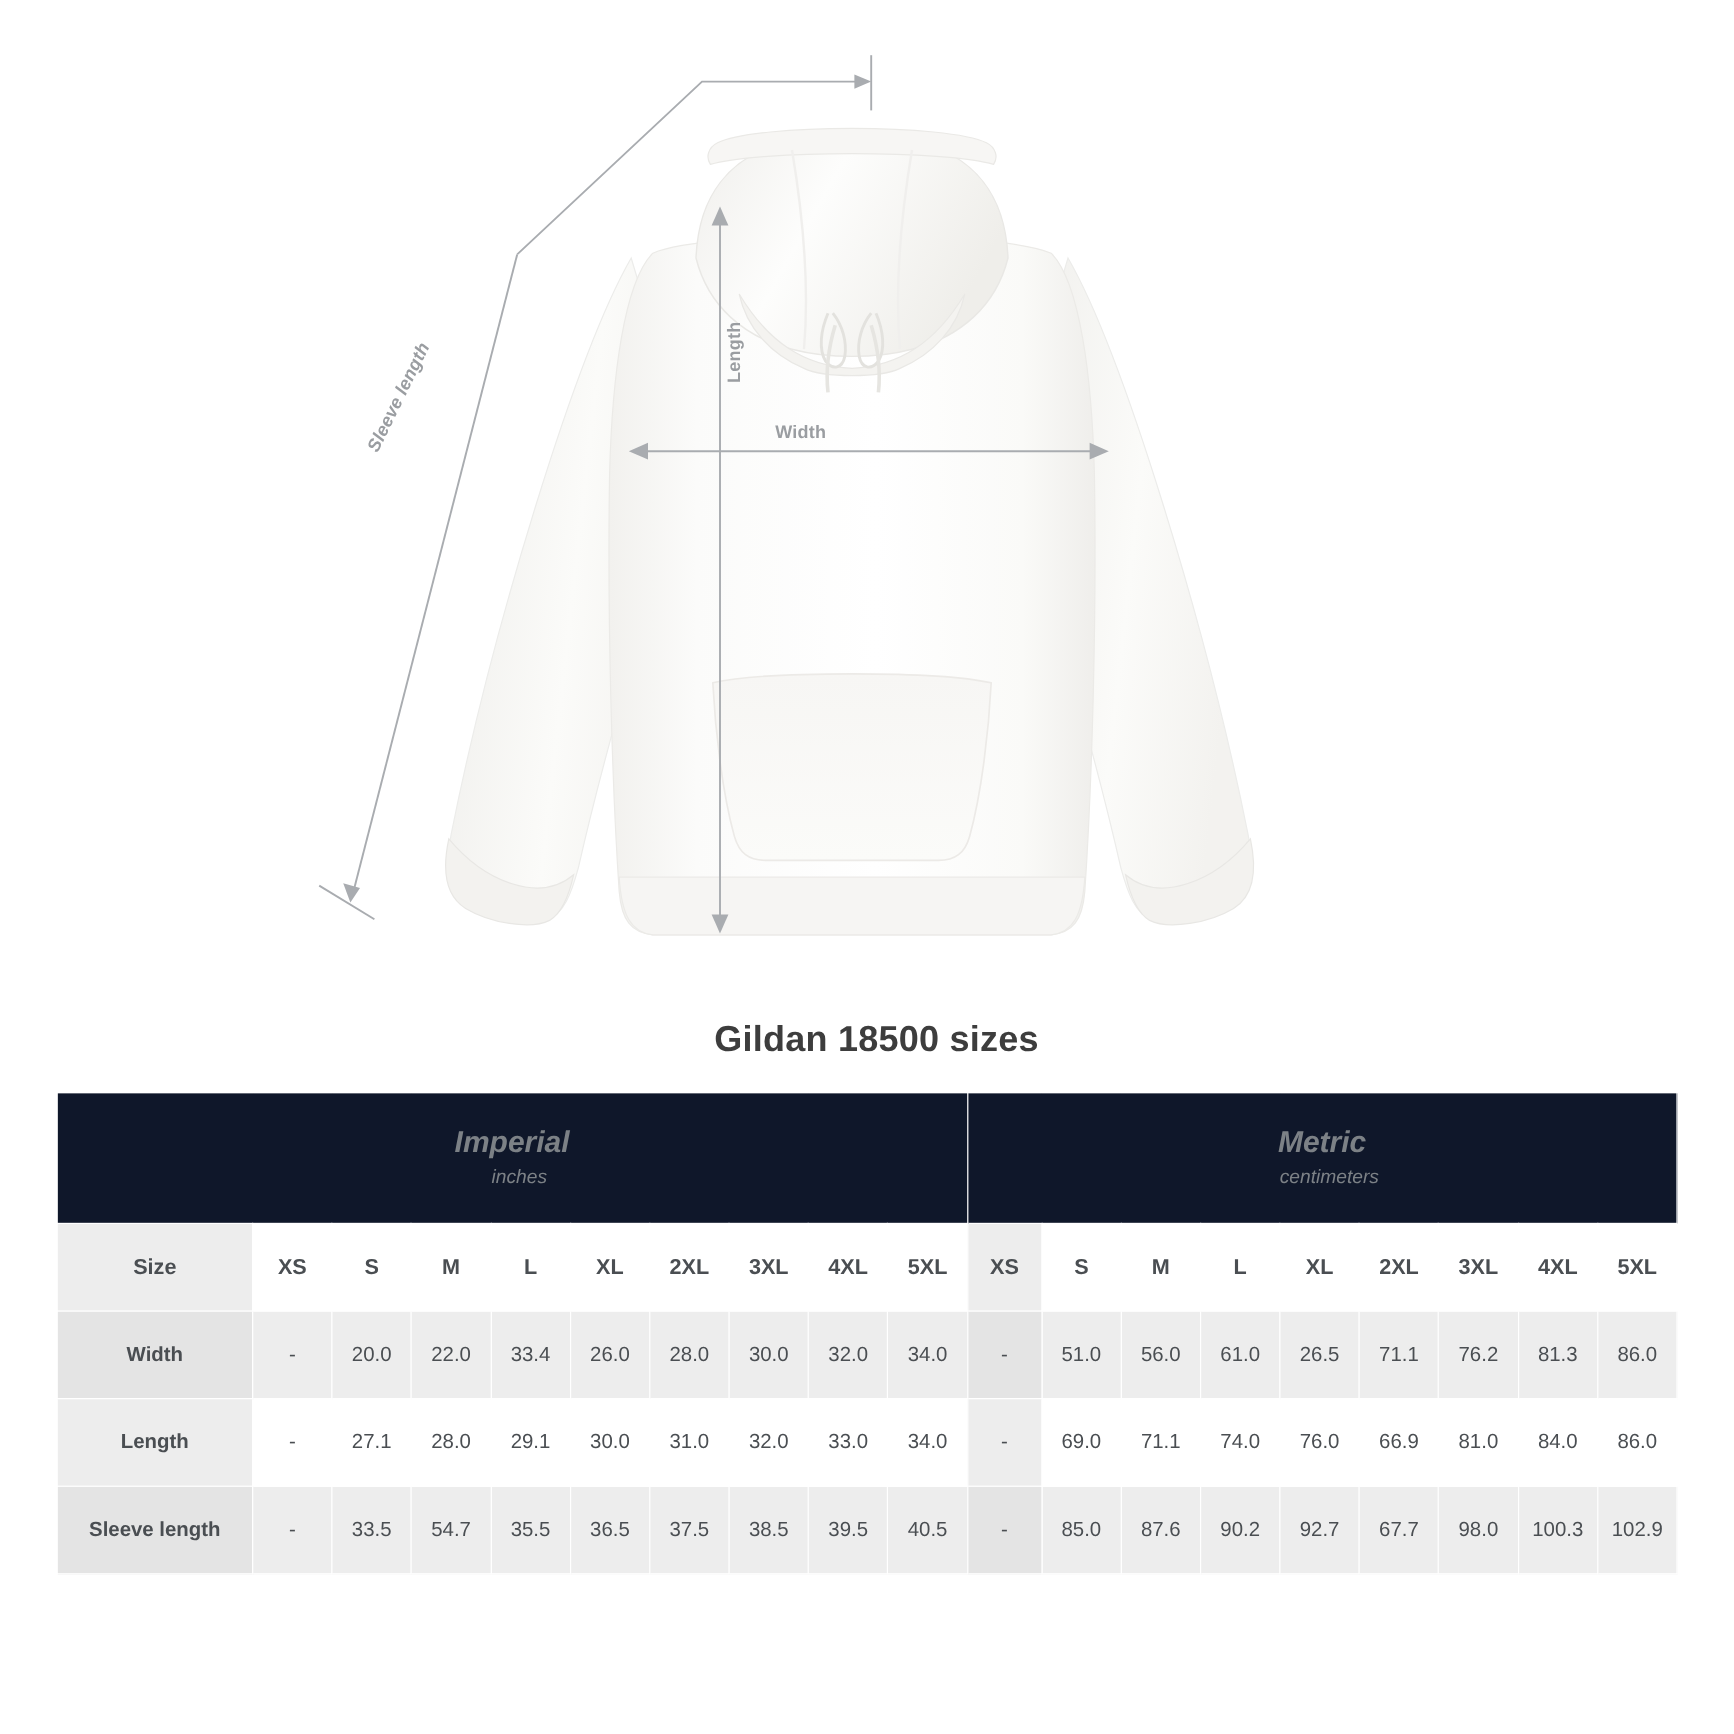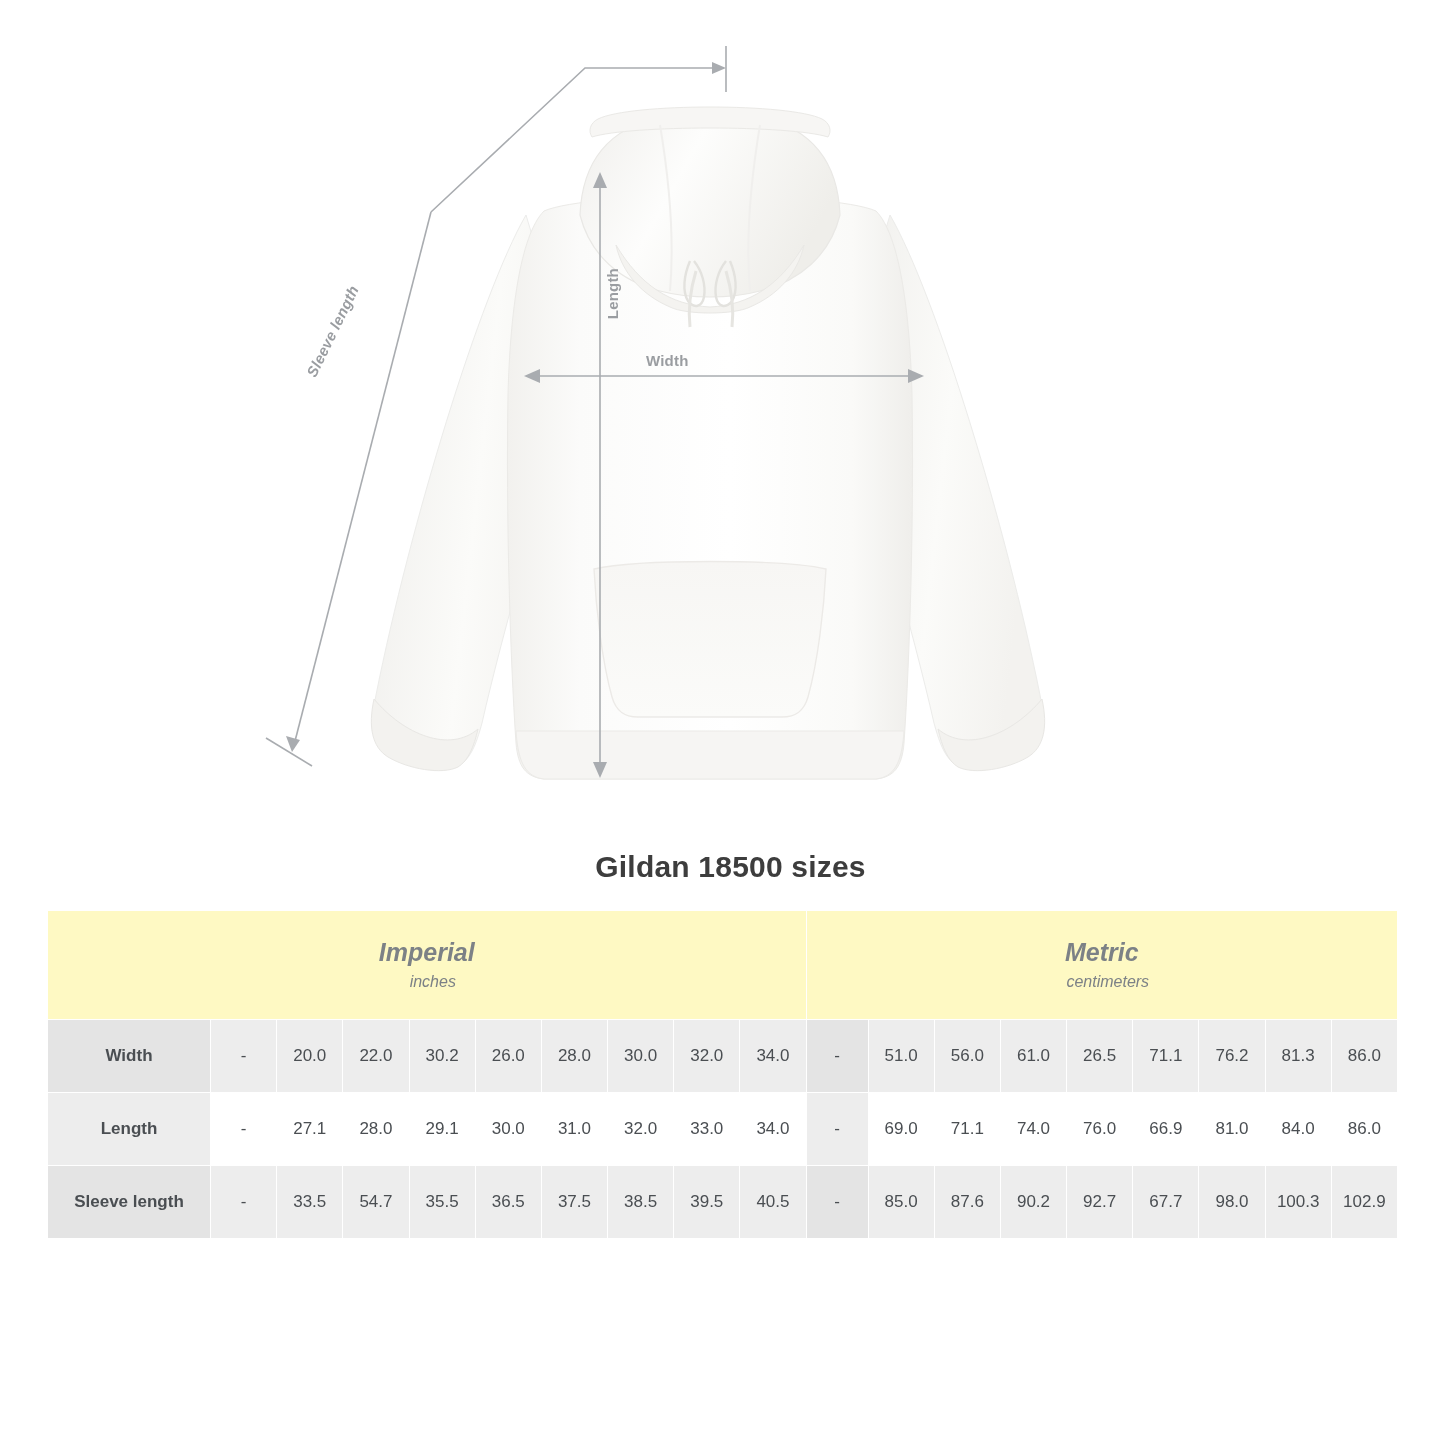--- a/index.html
+++ b/index.html
@@ -96,21 +96,21 @@
     table-layout: fixed;
   }
   table.size-table td, table.size-table th {
     border: 1px solid #ffffff;
     text-align: center;
     font-size: 17px;
     color: #4a4e52;
     padding: 0;
   }
   .unit-head {
-    background: #fef9c3;
+    background: #0f172a;
     height: 108px;
     vertical-align: middle;
   }
   .unit-head .u-name {
     font-size: 25px;
     font-style: italic;
     font-weight: bold;
     color: #7c8186;
     line-height: 1.1;
   }
@@ -276,27 +276,48 @@
           <td class="unit-head" colspan="10">
             <div class="u-name">Imperial</div>
             <div class="u-sub">inches</div>
           </td>
           <td class="unit-head" colspan="9">
             <div class="u-name">Metric</div>
             <div class="u-sub">centimeters</div>
           </td>
         </tr>
 
+        <tr class="head-row">
+          <td class="rowlabel">Size</td>
+          <td>XS</td>
+          <td>S</td>
+          <td>M</td>
+          <td>L</td>
+          <td>XL</td>
+          <td>2XL</td>
+          <td>3XL</td>
+          <td>4XL</td>
+          <td>5XL</td>
+          <td class="gap">XS</td>
+          <td>S</td>
+          <td>M</td>
+          <td>L</td>
+          <td>XL</td>
+          <td>2XL</td>
+          <td>3XL</td>
+          <td>4XL</td>
+          <td>5XL</td>
+        </tr>
 
         <tr class="data-row row-even">
           <td class="rowlabel">Width</td>
           <td>-</td>
           <td>20.0</td>
           <td>22.0</td>
-          <td>30.2</td>
+          <td>33.4</td>
           <td>26.0</td>
           <td>28.0</td>
           <td>30.0</td>
           <td>32.0</td>
           <td>34.0</td>
           <td class="gap">-</td>
           <td>51.0</td>
           <td>56.0</td>
           <td>61.0</td>
           <td>26.5</td>

